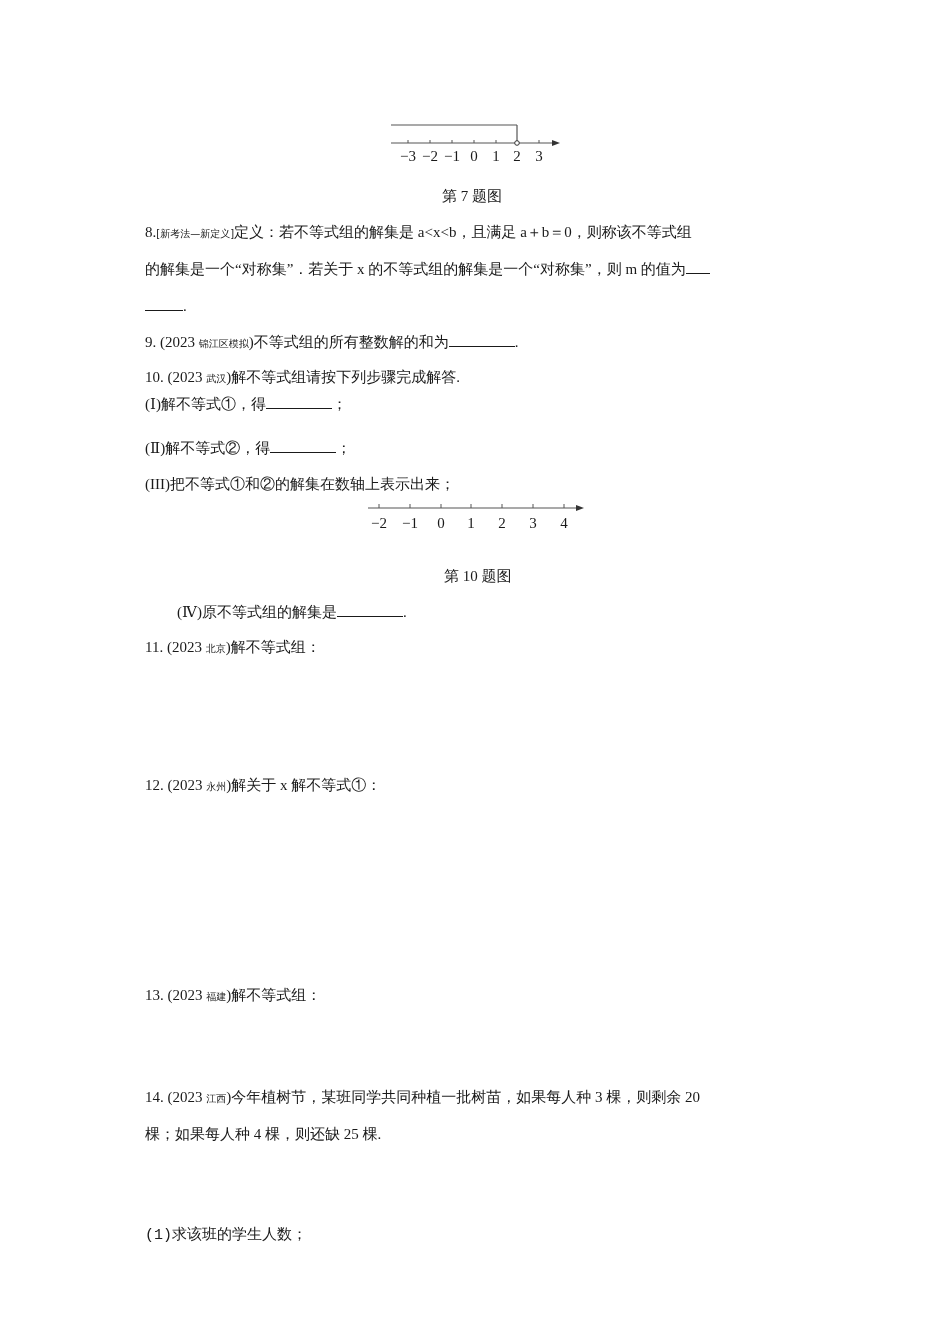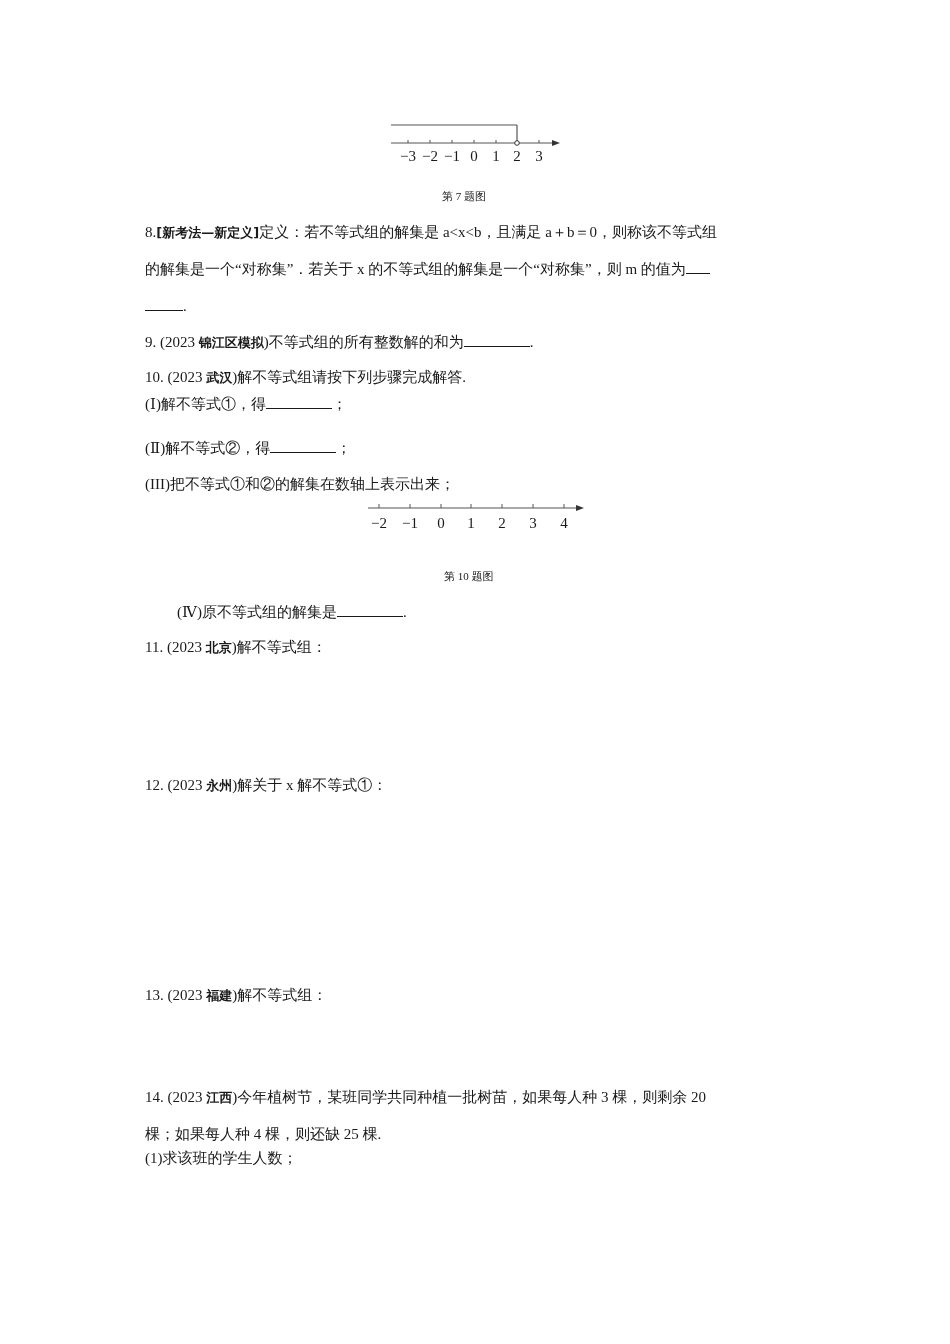--- a/index.html
+++ b/index.html
@@ -6,24 +6,24 @@
     body {
       width: 950px; height: 1344px; position: relative; overflow: hidden;
       font-family: "Liberation Serif", "DejaVu Serif", serif;
       color: #1a1a1a;
       font-size: 15px;
     }
     .line {
       position: absolute; left: 145px; white-space: nowrap;
       font-size: 15px; line-height: 20px;
     }
-    .b { font-family: "DejaVu Sans", "Liberation Sans", sans-serif; font-weight: bold; font-size: 13px; }
+    .b { font-family: "DejaVu Sans", "Liberation Sans", sans-serif; font-weight: normal; font-size: 10px; }
     .i { }
     .blank { display: inline-block; border-bottom: 1px solid #1a1a1a; height: 14px; vertical-align: baseline; }
-    .caption { position: absolute; font-size: 11px; line-height: 20px; white-space: nowrap; }
+    .caption { position: absolute; font-size: 15px; line-height: 20px; white-space: nowrap; }
     svg text { font-family: "Liberation Serif", "DejaVu Serif", serif; font-size: 15px; fill: #1a1a1a; }
   </style>
 </head>
 <body>
 
 <svg style="position:absolute;left:380px;top:110px;" width="200" height="60" viewBox="380 110 200 60">
   <line x1="391" y1="125" x2="517" y2="125" stroke="#555" stroke-width="1.2"></line>
   <line x1="517" y1="125" x2="517" y2="143" stroke="#555" stroke-width="1.2"></line>
   <line x1="391" y1="143" x2="555" y2="143" stroke="#555" stroke-width="1.2"></line>
   <polygon points="560,143 552,140 552,146" fill="#333"></polygon>
@@ -106,13 +106,13 @@
 </div>
 
 <div class="line" style="top:985px;">
   <span>13. (2023 </span><span class="b">福建</span><span>)解不等式组：</span>
 </div>
 
 <div class="line" style="top:1087px;text-align:right;">
   <span>14. (2023 </span><span class="b">江西</span><span>)今年植树节，某班同学共同种植一批树苗，如果每人种 3 棵，则剩余 20</span>
 </div>
 <div class="line" style="top:1124px;">棵；如果每人种 4 棵，则还缺 25 棵.</div>
-<div class="line" style="top:1148px;">(1)求该班的学生人数；</div>
+<div class="line" style="top:1226px;font-family:Liberation Mono, monospace;">(1)求该班的学生人数；</div>
 
 </body></html>

